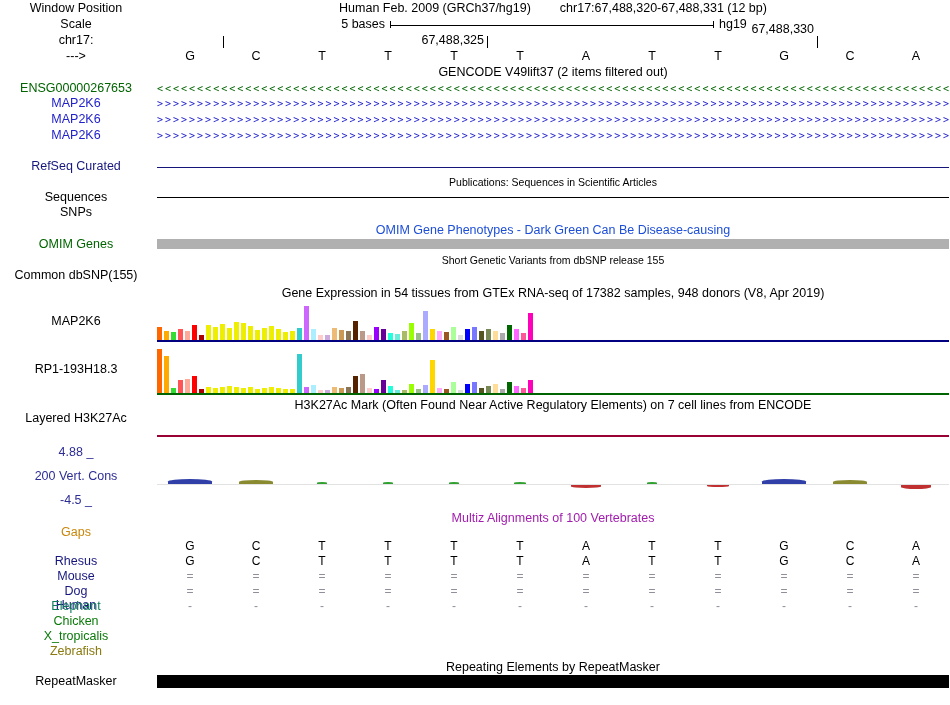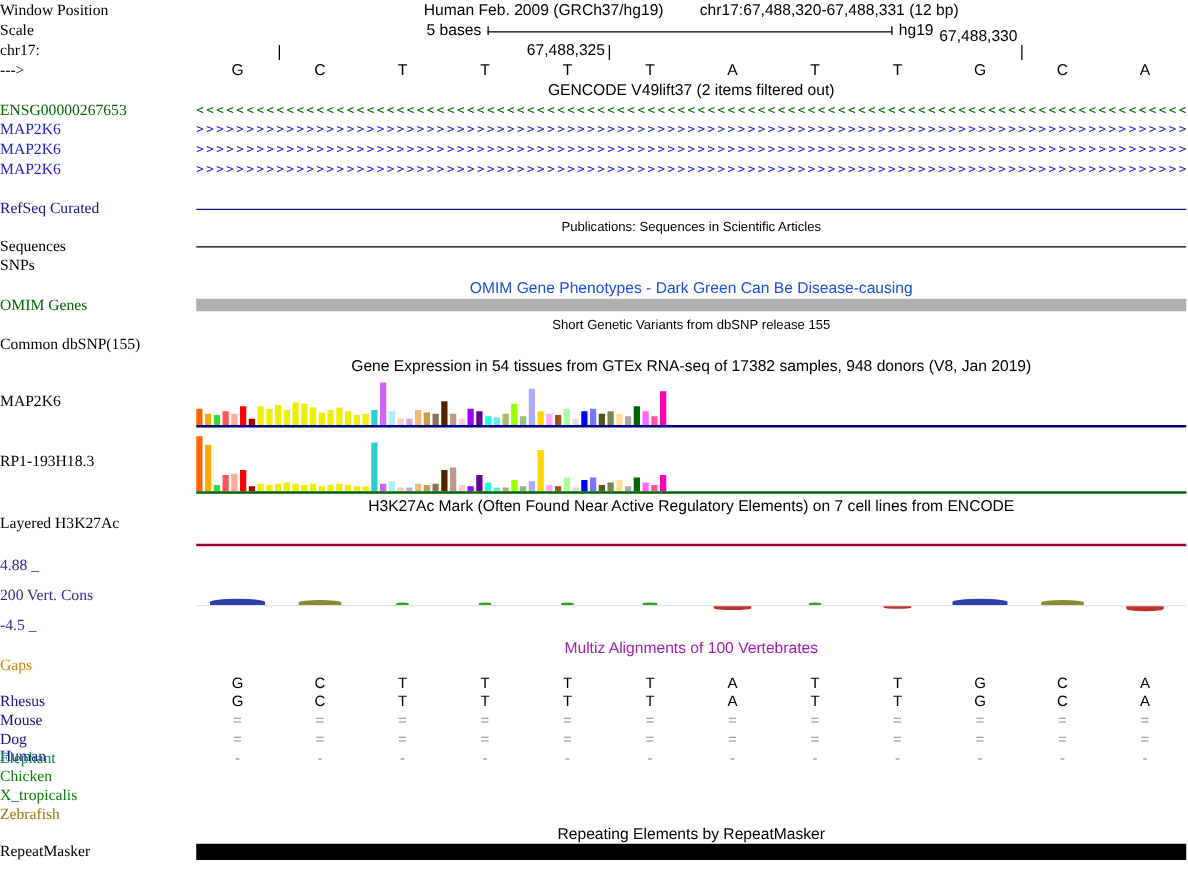--- a/index.html
+++ b/index.html
@@ -1,21 +1,21 @@
 <!DOCTYPE html>
 <html><head>
 <meta charset="utf-8">
 <style>
   * { margin:0; padding:0; box-sizing:border-box; }
   html,body { background:#fff; }
   body { font-family:"Liberation Sans", sans-serif; color:#000; }
   #browser { position:relative; width:950px; height:705px; background:#fff; overflow:hidden; }
 
-  .side-label { position:absolute; left:0; width:152px; text-align:left;
-                font-size:12.5px; line-height:13px; white-space:nowrap;font-family:Liberation Serif, serif; }
+  .side-label { position:absolute; left:0; width:152px; text-align:center;
+                font-size:12.5px; line-height:13px; white-space:nowrap; }
   .center-title { position:absolute; left:157px; width:792px; text-align:center;
                   font-size:12.5px; line-height:13px; white-space:nowrap; }
   .center-title.small { font-size:10.5px; line-height:11px; }
   .hline { position:absolute; left:157px; width:792px; height:1px; background:#000; }
   .bar-band { position:absolute; left:157px; width:792px; }
 
   .base { position:absolute; transform:translateX(-50%); font-size:12.5px; line-height:13px; }
   .mz-cell { position:absolute; transform:translateX(-50%); font-size:12px; line-height:13px; }
 
   .chevrons { position:absolute; left:157px; width:792px; height:13px; overflow:hidden;
@@ -99,21 +99,21 @@
 
   <div class="side-label" style="top:206px">SNPs</div>
 
   <div class="center-title" style="top: 224px; color: #1d4ed8;">OMIM Gene Phenotypes - Dark Green Can Be Disease-causing</div>
   <div class="side-label" style="top: 238px; color: rgb(0, 100, 0);">OMIM Genes</div>
   <div class="bar-band" style="top: 239px; height: 10px; background: rgb(176, 176, 176);"></div>
 
   <div class="center-title small" style="top:255px">Short Genetic Variants from dbSNP release 155</div>
   <div class="side-label" style="top:269px">Common dbSNP(155)</div>
 
-  <div class="center-title" style="top:287px">Gene Expression in 54 tissues from GTEx RNA-seq of 17382 samples, 948 donors (V8, Jan 2019)</div>
+  <div class="center-title" style="top:287px">Gene Expression in 54 tissues from GTEx RNA-seq of 17382 samples, 948 donors (V8, Apr 2019)</div>
   <div class="side-label" style="top:315px">MAP2K6</div>
   <div class="gtex-bars" id="gtex-bars-0" style="top:302px;height:38px">
       <div class="gtex-bar" style="height: 13px; background: rgb(255, 102, 0);"></div>
       <div class="gtex-bar" style="height: 9px; background: rgb(255, 170, 0);"></div>
       <div class="gtex-bar" style="height: 8px; background: rgb(51, 221, 51);"></div>
       <div class="gtex-bar" style="height: 11px; background: rgb(255, 85, 85);"></div>
       <div class="gtex-bar" style="height: 9px; background: rgb(255, 170, 153);"></div>
       <div class="gtex-bar" style="height: 15px; background: rgb(255, 0, 0);"></div>
       <div class="gtex-bar" style="height: 5px; background: rgb(170, 0, 0);"></div>
       <div class="gtex-bar" style="height: 15px; background: rgb(238, 238, 0);"></div>

